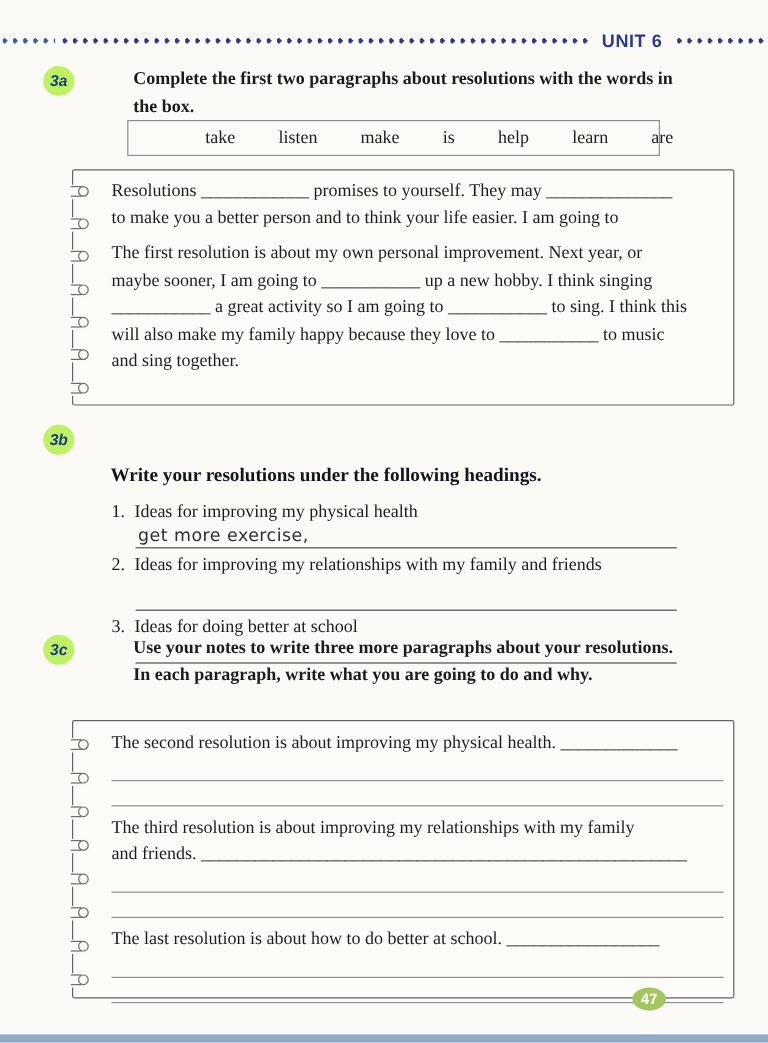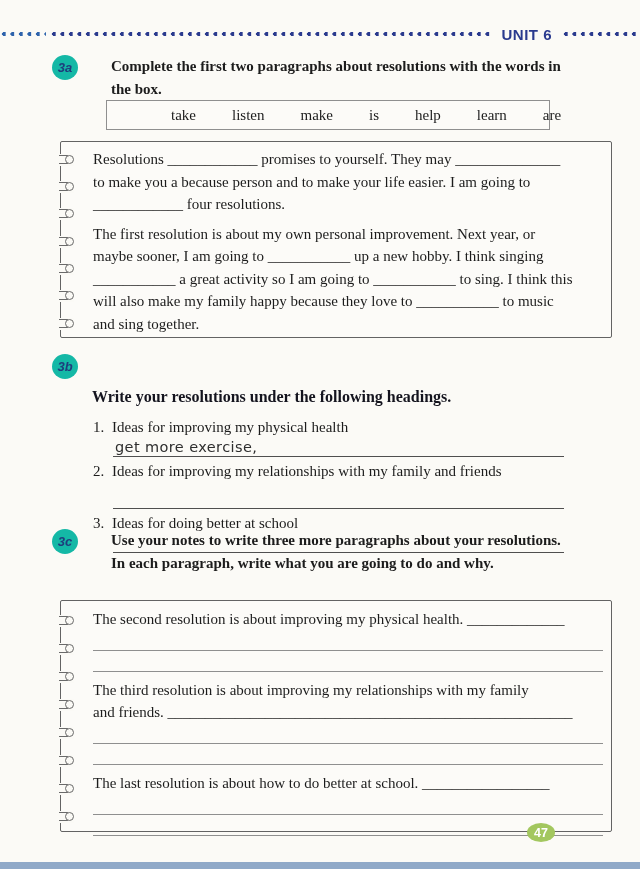--- a/index.html
+++ b/index.html
@@ -13,22 +13,22 @@
     display:flex; align-items:center; }
   .dots { height:6px; background-repeat:repeat-x; background-position:left center; }
   .dots-blue { background-image:radial-gradient(circle 2.1px at 4px 3px, #2e63ac 98%, transparent 100%); background-size:8.5px 6px; }
   .dots-navy { background-image:radial-gradient(circle 2.1px at 4px 3px, #2a3a8e 98%, transparent 100%); background-size:8.5px 6px; }
   .dots-left  { width:46px; }
   .dots-mid   { flex:1; margin:0 8px 0 4px; }
   .dots-right { width:78px; margin-left:10px; }
   .lesson-title { font-family:"Liberation Sans", sans-serif; font-size:14.5px; font-weight:600; color:#2e63ac; white-space:nowrap; }
   .unit-label { font-family:"Liberation Sans", sans-serif; font-size:15px; font-weight:bold; color:#2a3a8e; letter-spacing:0.5px; white-space:nowrap; }
   
-  .badge { position:absolute; left:52px; width:26px; height:25px; border-radius:50%;
-    background:#14b8a6; display:flex; align-items:center; justify-content:center;
+  .badge { position:absolute; left:36px; width:26px; height:25px; border-radius:50%;
+    background:#bef264; display:flex; align-items:center; justify-content:center;
     font-family:"Liberation Sans", sans-serif; font-style:italic; font-weight:bold;
     font-size:13px; color:#1e3d7c; }
   .heading { position:absolute; left:92px; width:505px;
     font-weight:bold; font-size:16px; line-height:21px; color:#14141e;margin-left:19px; }
   
   .word-box { position:absolute; top:100px; left:106px; width:444px; height:30px;
     border:1px solid #8f8f8f; background:#fcfbf8;
     display:flex; align-items:center; justify-content:space-between; padding:0 28px; box-sizing:border-box; }
   .word { font-size:15px; color:#1c1c1c;margin-left:36px; }
   
@@ -96,22 +96,21 @@
   <div class="notebook nb-1">
     <span class="ring" style="top:12px"></span>
     <span class="ring" style="top:39px"></span>
     <span class="ring" style="top:66px"></span>
     <span class="ring" style="top:94px"></span>
     <span class="ring" style="top:121px"></span>
     <span class="ring" style="top:148px"></span>
     <span class="ring" style="top:176px"></span>
     <div class="nb-content">
         <div class="tline">Resolutions ____________ promises to yourself. They may ______________</div>
-        <div class="tline">to make you a because person and to make your life easier. I am going to</div>
-        <div class="tline">____________ four resolutions.</div>
+        <div class="tline">to make you a better person and to think your life easier. I am going to</div>
         <div class="gap"></div>
         <div class="tline">The first resolution is about my own personal improvement. Next year, or</div>
         <div class="tline">maybe sooner, I am going to ___________ up a new hobby. I think singing</div>
         <div class="tline">___________ a great activity so I am going to ___________ to sing. I think this</div>
         <div class="tline">will also make my family happy because they love to ___________ to music</div>
         <div class="tline">and sing together.</div>
       </div>
   </div>
 
   <div class="badge" style="top:354px;">3b</div>

